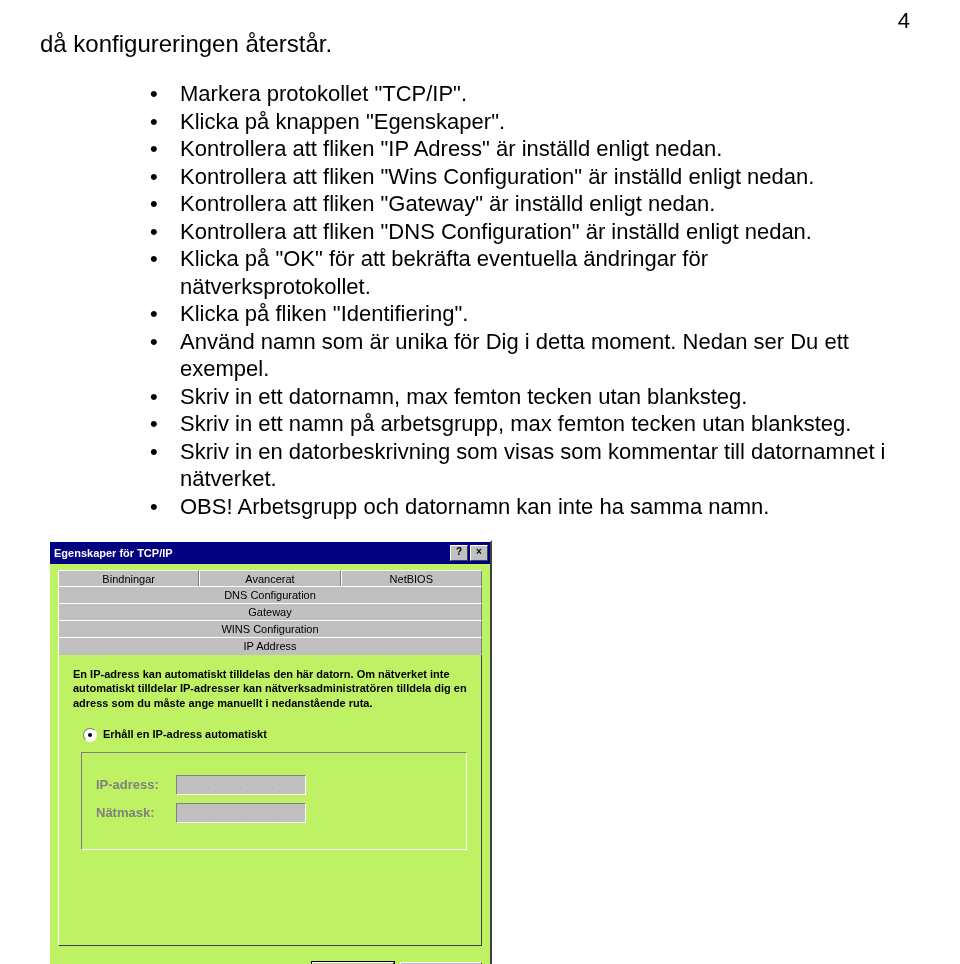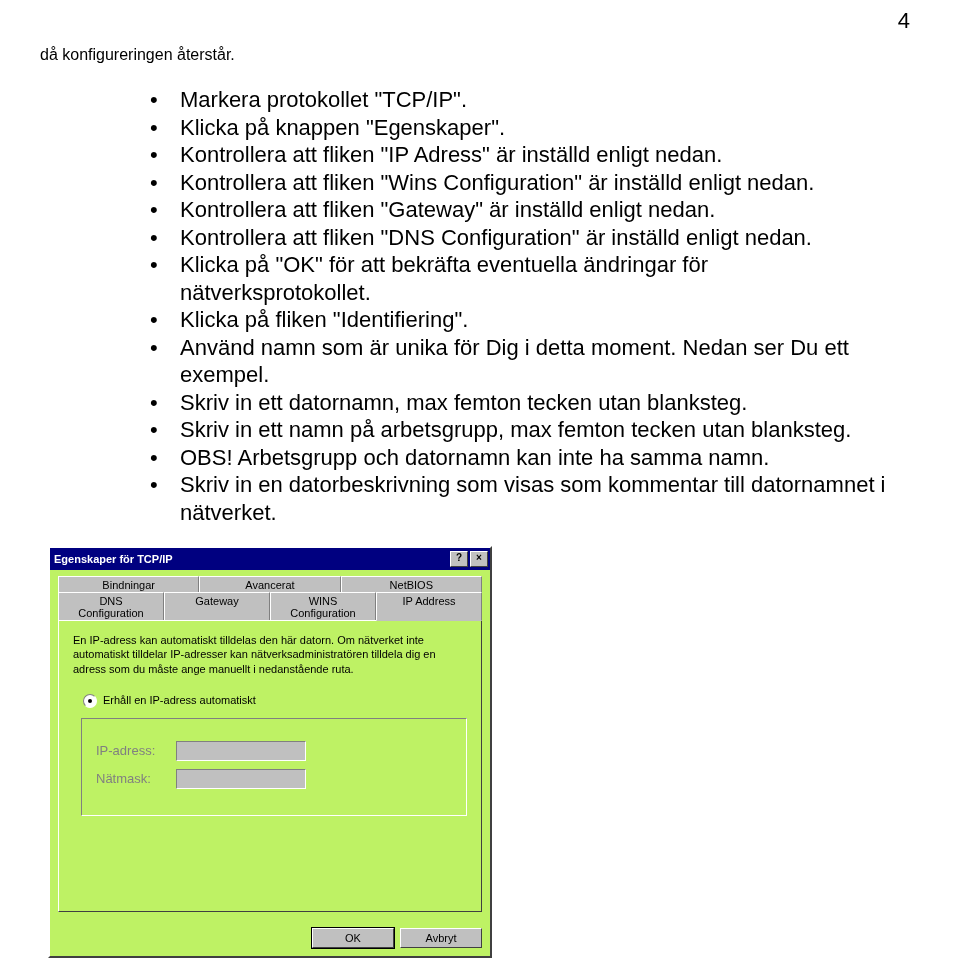--- a/index.html
+++ b/index.html
@@ -13,22 +13,22 @@
     padding: 30px 70px 20px 40px;
     position: relative;
   }
   .page-number {
     position: absolute;
     top: 8px;
     right: 50px;
     font-size: 22px;
   }
   .heading-line {
-    font-size: 16px;
-    margin: 16px 0 22px 0;
+    font-size: 24px;
+    margin: 0 0 22px 0;
   }
   ul.bullets {
     margin: 0 0 20px 0;
     padding-left: 110px;
     list-style: none;
   }
   ul.bullets li {
     font-size: 22px;
     line-height: 1.25;
     position: relative;
@@ -86,38 +86,39 @@
     border-top: 1px solid #fff;
     border-left: 1px solid #fff;
     border-right: 1px solid #808080;
     background: #c0c0c0;
     padding: 2px 8px;
     font-size: 11px;
     margin-right: 0;
     position: relative;
   }
   .tab-row.top .tab { flex: 1; text-align: center; }
-  .tab-row.bottom { margin-top: -1px; }
+  .tab-row.bottom { margin-top: -1px; flex-direction: column; }
   .tab-row.bottom .tab, .tab-row.bottom .tab-active { flex: 1; text-align: center; }
   .tab-active {
     background: #c0c0c0;
     border-bottom: 1px solid #c0c0c0;
     z-index: 3;
     font-weight: normal;
   }
   .tab-panel {
     border-top: 1px solid #fff;
     border-left: 1px solid #fff;
     border-right: 1px solid #404040;
     border-bottom: 1px solid #404040;
     padding: 12px 14px 18px 14px;
     margin-top: -1px;
     position: relative;
     z-index: 2;
     min-height: 260px;
+    font-weight: bold;
   }
   .desc { font-size: 11px; line-height: 1.3; margin-bottom: 18px; }
   .radio-row { display: flex; margin: 6px 0 6px 10px; }
   .radio-outer {
     width: 12px; height: 12px; border-radius: 50%;
     background: #fff;
     border-top: 1px solid #808080;
     border-left: 1px solid #808080;
     border-right: 1px solid #fff;
     border-bottom: 1px solid #fff;
@@ -189,22 +190,22 @@
     <li>Klicka på knappen "Egenskaper".</li>
     <li>Kontrollera att fliken "IP Adress" är inställd enligt nedan.</li>
     <li>Kontrollera att fliken "Wins Configuration" är inställd enligt nedan.</li>
     <li>Kontrollera att fliken "Gateway" är inställd enligt nedan.</li>
     <li>Kontrollera att fliken "DNS Configuration" är inställd enligt nedan.</li>
     <li>Klicka på "OK" för att bekräfta eventuella ändringar för nätverksprotokollet.</li>
     <li>Klicka på fliken "Identifiering".</li>
     <li>Använd namn som är unika för Dig i detta moment. Nedan ser Du ett exempel.</li>
     <li>Skriv in ett datornamn, max femton tecken utan blanksteg.</li>
     <li>Skriv in ett namn på arbetsgrupp, max femton tecken utan blanksteg.</li>
+    <li>Skriv in en datorbeskrivning som visas som kommentar till datornamnet i nätverket.</li>
     <li>OBS! Arbetsgrupp och datornamn kan inte ha samma namn.</li>
-    <li>Skriv in en datorbeskrivning som visas som kommentar till datornamnet i nätverket.</li>
   </ul>
 
   <div class="win95">
     <div class="titlebar">
       <span class="title">Egenskaper för TCP/IP</span>
       <div class="tb-btn">?</div>
       <div class="tb-btn">×</div>
     </div>
     <div class="dlg-body">
       <div class="tabs">

